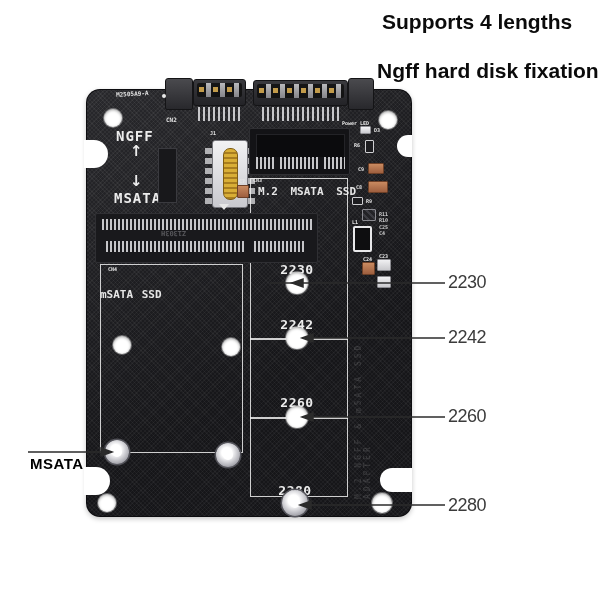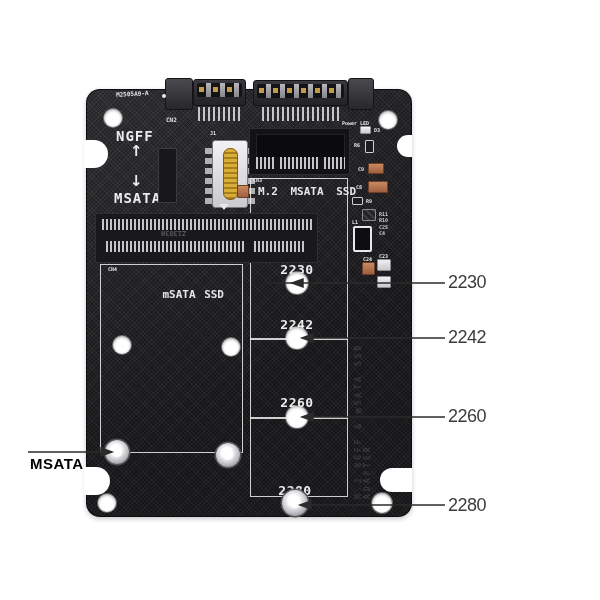--- a/index.html
+++ b/index.html
@@ -66,20 +66,22 @@
   .tri-down { width:0; height:0; border-left:5px solid transparent; border-right:5px solid transparent;
               border-top:6px solid #e6e6e6; }
   svg.overlay { position:absolute; left:0; top:0; z-index:40; pointer-events:none; }
   .ann { z-index:45; }
 </style>
 </head>
 <body>
 
 <div class="scene">
 
+  <div class="heading" style="left:382px; top:10px;">Supports 4 lengths</div>
+  <div class="heading" style="left:377px; top:59px;">Ngff hard disk fixation</div>
 
   <div class="board">
 
     <div class="latch" style="left:79px; top:-11px; width:28px; height:32px;"></div>
     <div class="sata-body" style="left:107px; top:-10px; width:53px; height:27px;">
       <div class="sata-face"></div>
       <div class="sata-pads"></div>
     </div>
     <div class="sata-body" style="left:167px; top:-9px; width:95px; height:26px;">
       <div class="sata-face"></div>
@@ -147,21 +149,21 @@
 
     <div class="conn-dark" style="left:9px; top:124px; width:223px; height:50px; background:#19191c;">
       <div class="teeth" style="position:absolute; left:6px; top:5px; width:211px; height:11px;"></div>
       <span class="marking-180" style="position:absolute; left:65px; top:15px;">Z1303H</span>
       <div class="teeth" style="position:absolute; left:10px; bottom:10px; width:138px; height:11px;"></div>
       <div class="teeth" style="position:absolute; left:158px; bottom:10px; width:52px; height:11px;"></div>
     </div>
     <span class="sk" style="left:22px; top:177px; font-size:5px;">CN4</span>
 
     <div class="silk-box" style="left:14px; top:175px; width:143px; height:189px;"></div>
-    <div style="left:14px; top:195px; width:124px; text-align:right;">
+    <div style="left:14px; top:195px; width:143px; text-align:left;">
       <span class="sk" style="position:static; font-size:11px; word-spacing:2px;">mSATA SSD</span>
     </div>
     <div class="hole-white" style="left:27px;  top:247px; width:18px; height:18px;"></div>
     <div class="hole-white" style="left:136px; top:249px; width:18px; height:18px;"></div>
     <div class="standoff" style="left:19px; top:351px; width:24px; height:24px;">
       <div style="position:absolute; left:7px; top:7px; width:10px; height:10px; border-radius:50%; background:#fff;"></div>
     </div>
     <div class="standoff" style="left:130px; top:354px; width:24px; height:24px;">
       <div style="position:absolute; left:7px; top:7px; width:10px; height:10px; border-radius:50%; background:#fff;"></div>
     </div>

